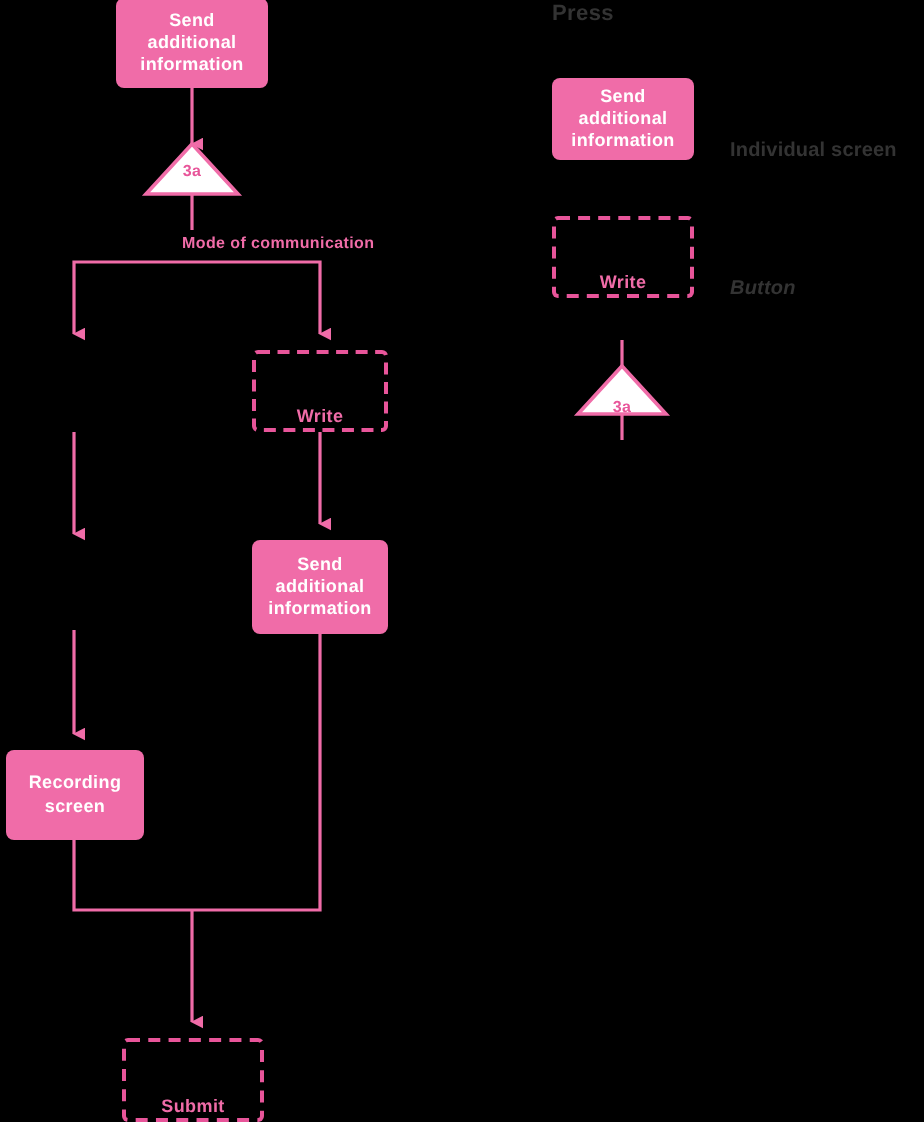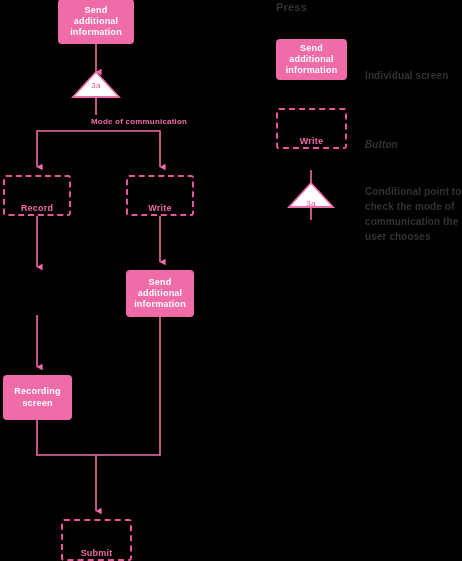--- a/index.html
+++ b/index.html
@@ -63,21 +63,21 @@
     width: 46px;
     height: 34px;
   }
   .cond-text {
     position: absolute;
     left: 0;
     top: 15px;
     width: 46px;
     text-align: center;
     font-size: 8px;
-    font-weight: normal;
+    font-weight: bold;
     color: #E8559A;
     letter-spacing: 0.2px;
   }
   .edge-label {
     position: absolute;
     font-size: 8px;
     font-weight: bold;
     color: #F06CA8;
     letter-spacing: 0.2px;
     white-space: nowrap;
@@ -145,23 +145,20 @@
   </div>
 
   <div class="cond" style="left:73px; top:66px;">
     <span class="cond-text">3a</span>
   </div>
 
   <div class="edge-label" style="left:45px; top:117px;">
     <span>Mode of communication</span>
   </div>
 
-  <div class="node button" style="left:3px; top:175px; width:68px; height:41px;">
-    <span class="node-label">Record</span>
-  </div>
 
   <div class="node button" style="left:126px; top:175px; width:68px; height:41px;">
     <span class="node-label">Write</span>
   </div>
 
 
   <div class="node screen" style="left:126px; top:270px; width:68px; height:47px;">
     <span class="node-label">Send
 additional
 information</span>
@@ -190,20 +187,14 @@
   <div class="node button" style="left:276px; top:108px; width:71px; height:41px;">
     <span class="node-label">Write</span>
   </div>
   <div class="legend-desc" style="left:365px; top:122px; width:95px;font-style:italic;">
     <span>Button</span>
   </div>
 
   <div class="cond" style="left:288px; top:184px;">
     <span class="cond-text" style="width:46px;">3a</span>
   </div>
-  <div class="legend-desc" style="left:365px; top:169px; width:98px;">
-    <span>Conditional point to
-check the mode of
-communication the
-user chooses</span>
-  </div>
 
 </div>
 
 </body></html>

